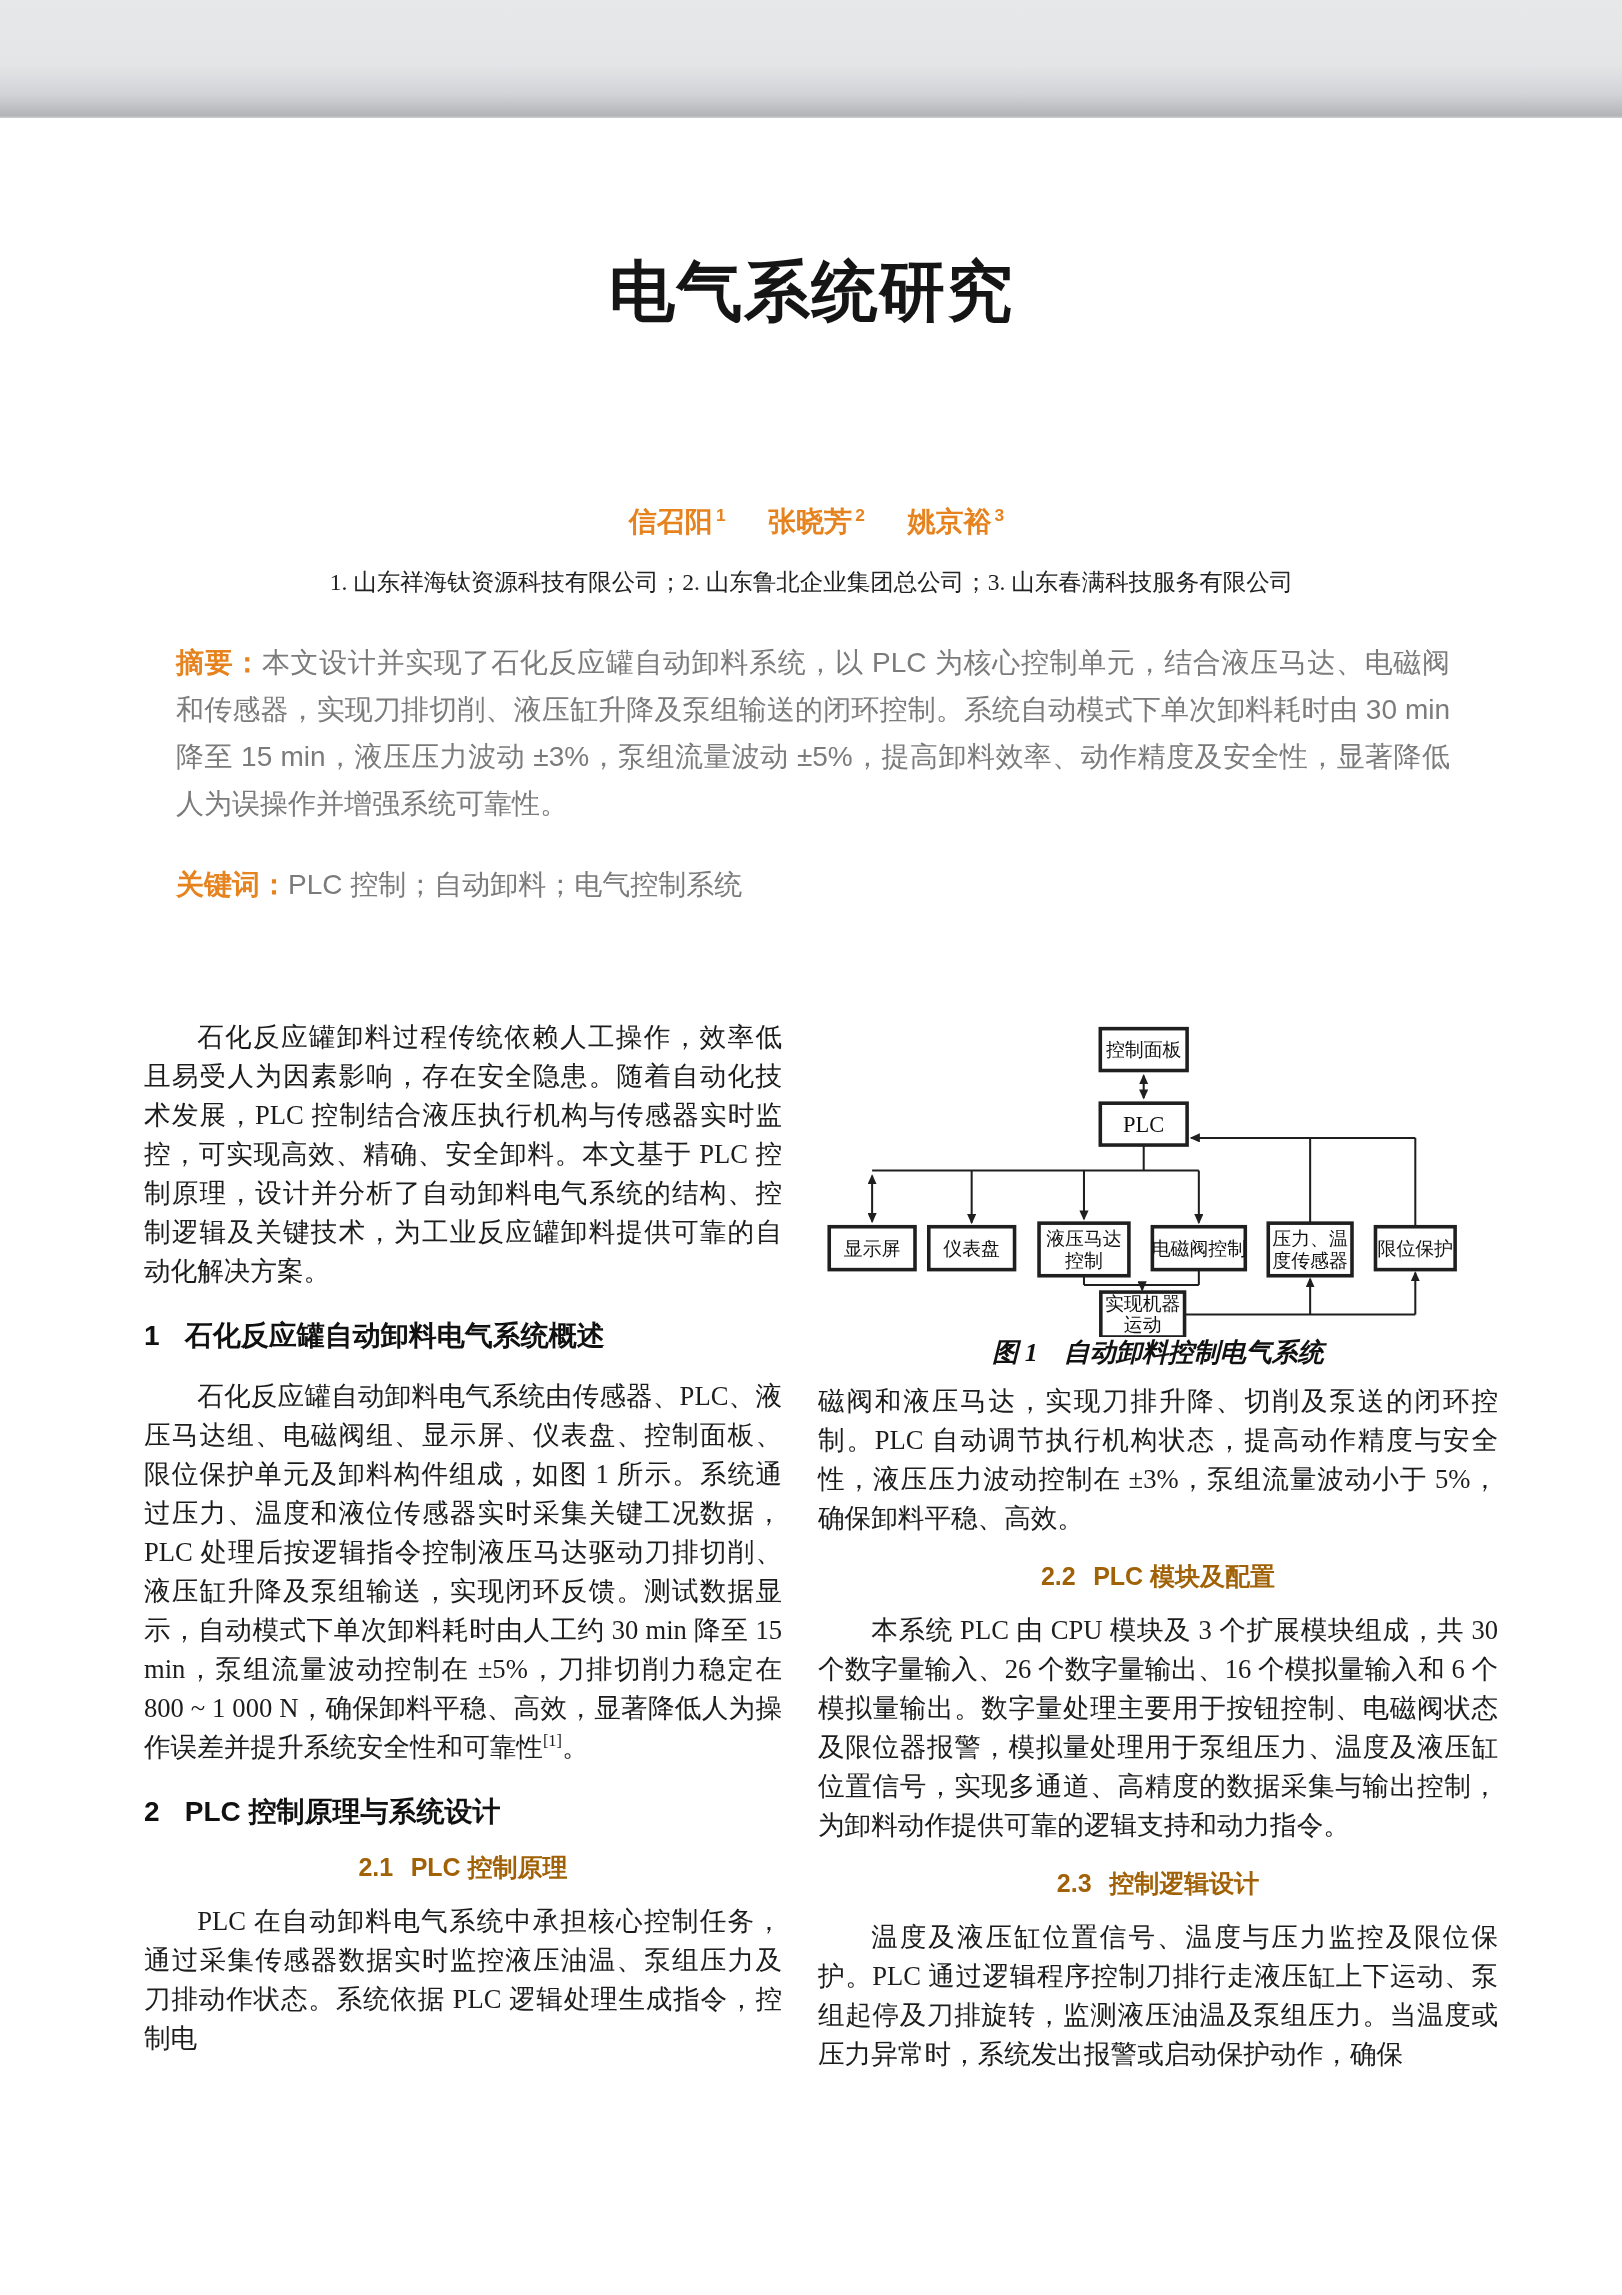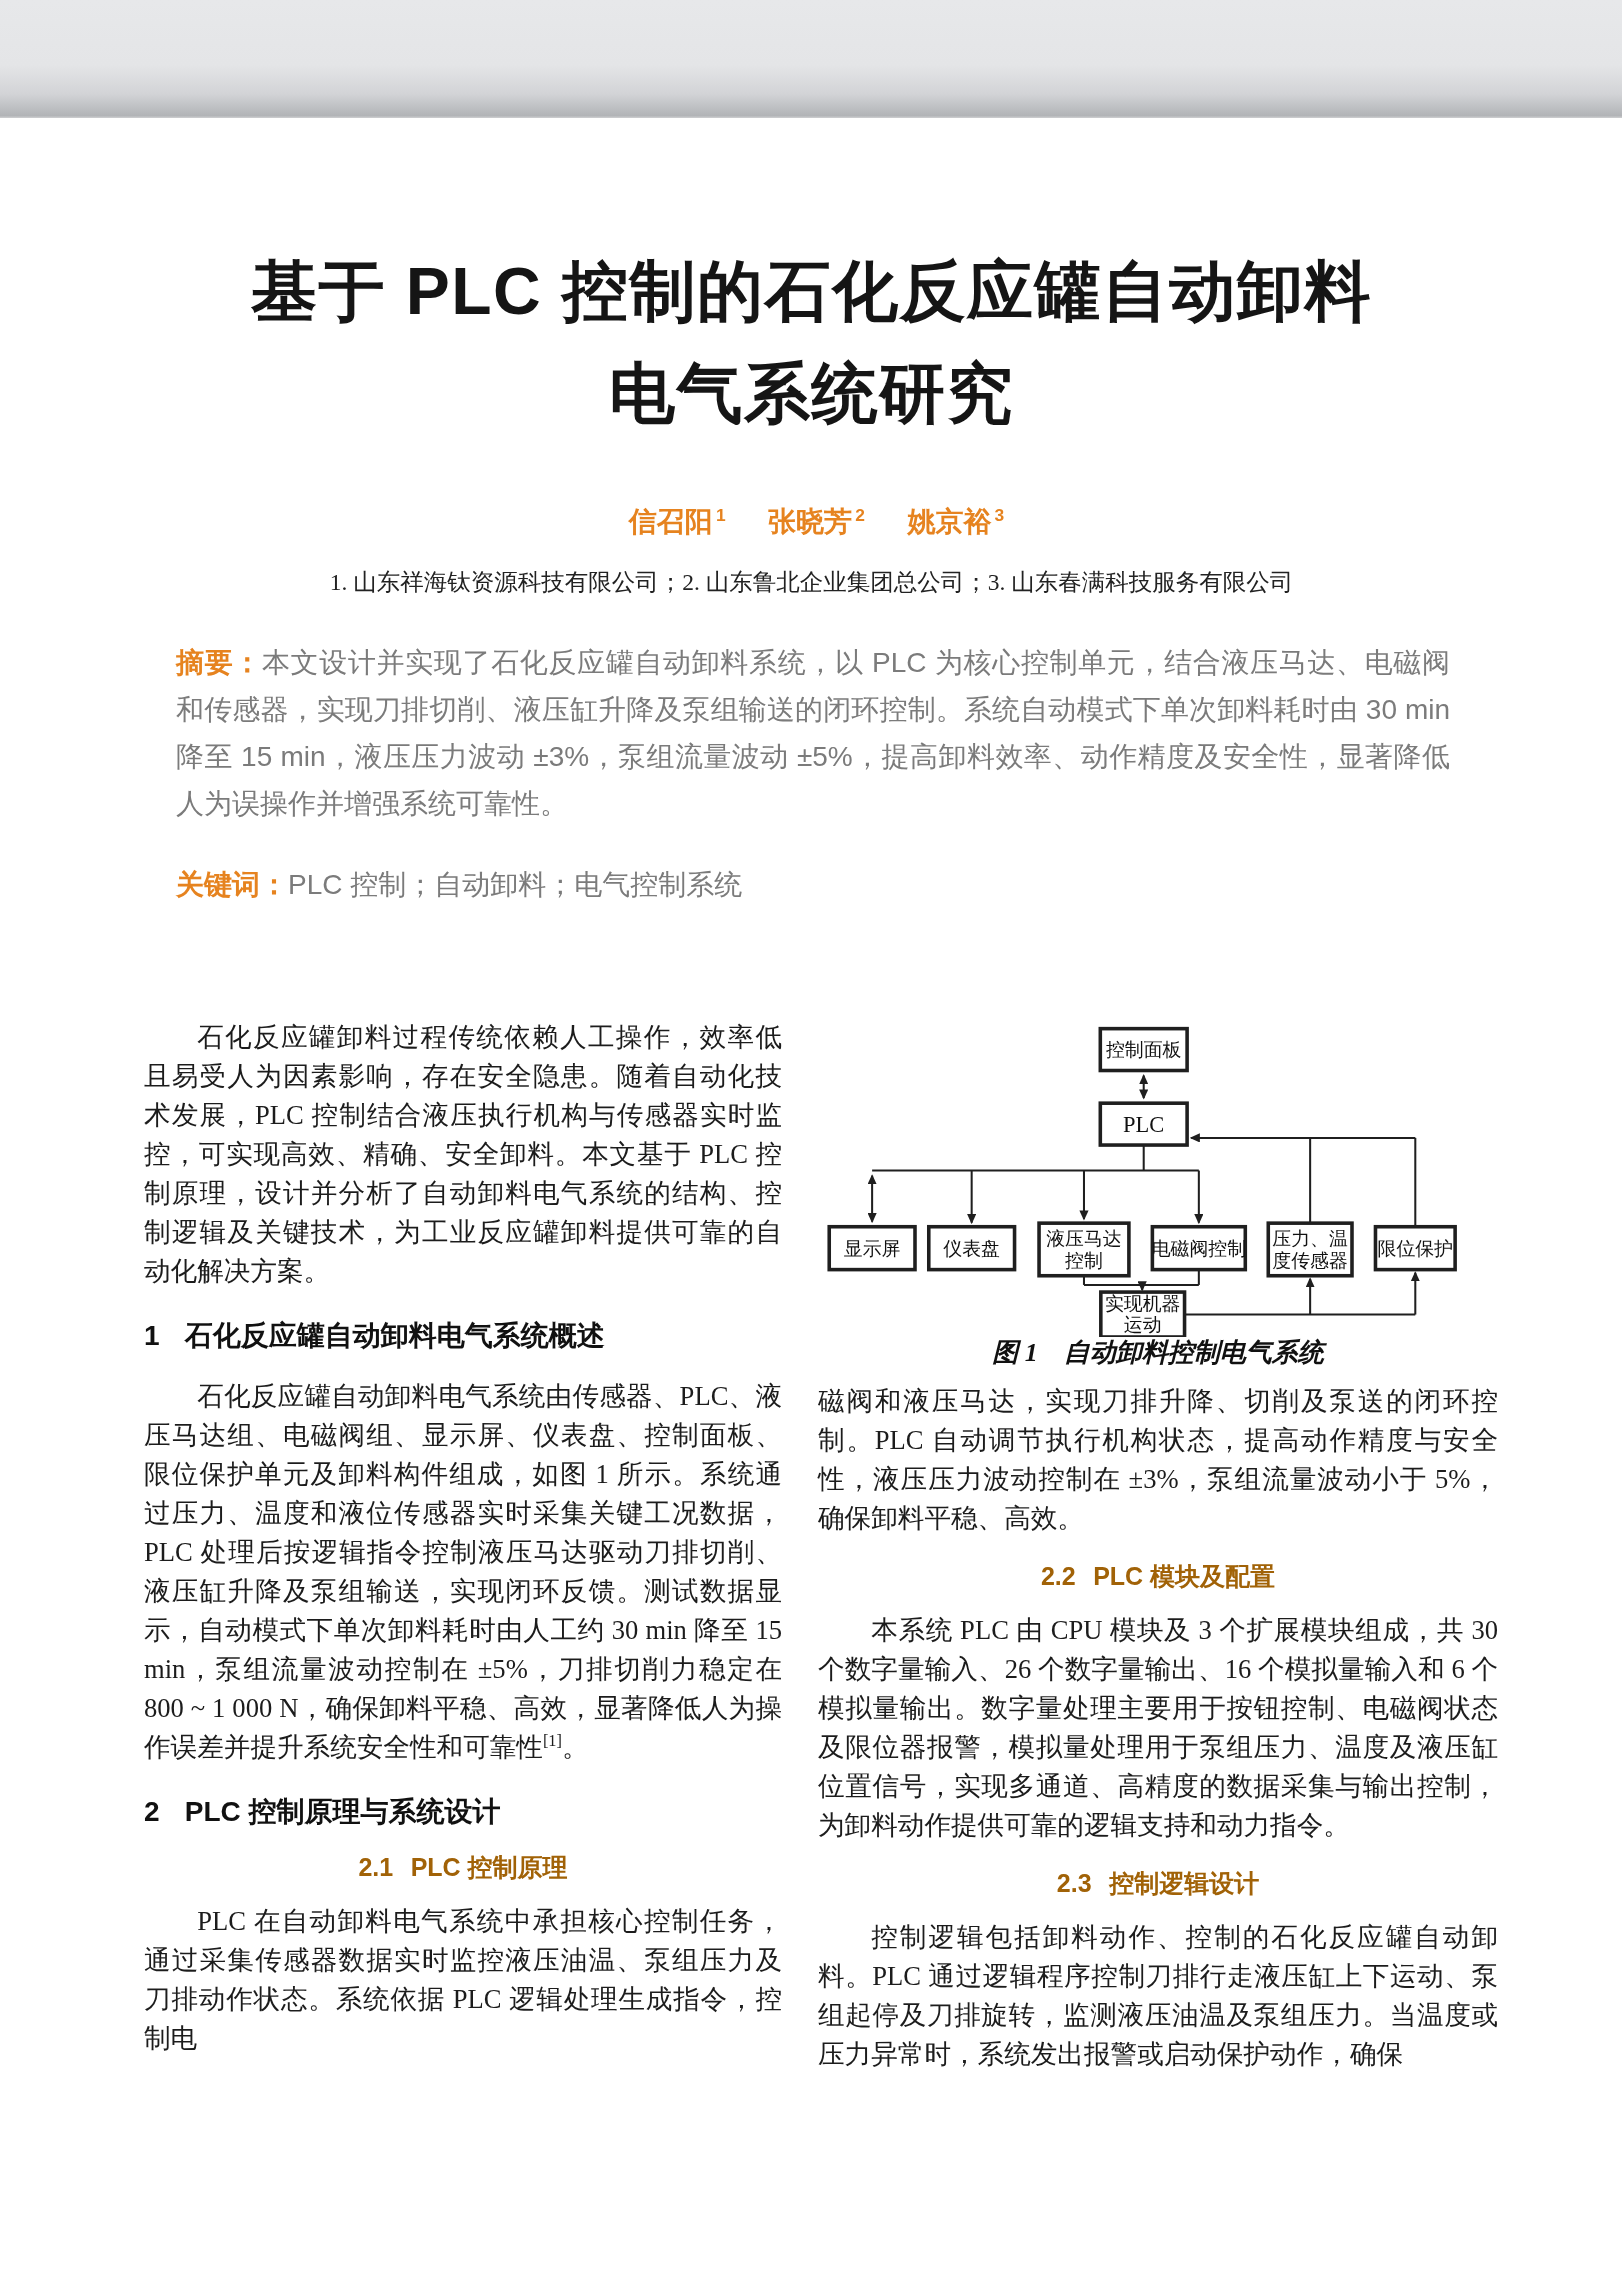--- a/index.html
+++ b/index.html
@@ -90,21 +90,20 @@
   .footer .pagenum{font-size:35px;font-weight:bold;color:#111111;margin-left:21.5px;}
 </style>
 </head>
 <body>
 
 <div class="page">
 
   <div class="top-band"></div>
 
   <div class="title">
-    <div>基于 PLC 控制的石化反应罐自动卸料</div>
     <div>电气系统研究</div>
   </div>
 
   <div class="authors">
     <span class="author"><span>信召阳</span><sup>1</sup></span>
     <span class="author"><span>张晓芳</span><sup>2</sup></span>
     <span class="author"><span>姚京裕</span><sup>3</sup></span>
   </div>
 
   <div class="affiliations">1. 山东祥海钛资源科技有限公司；2. 山东鲁北企业集团总公司；3. 山东春满科技服务有限公司</div>
@@ -204,18 +203,18 @@
     <div class="h-sub">
       <span class="h-num">2.2</span><span>PLC 模块及配置</span>
     </div>
 
     <p class="indent">本系统 PLC 由 CPU 模块及 3 个扩展模块组成，共 30 个数字量输入、26 个数字量输出、16 个模拟量输入和 6 个模拟量输出。数字量处理主要用于按钮控制、电磁阀状态及限位器报警，模拟量处理用于泵组压力、温度及液压缸位置信号，实现多通道、高精度的数据采集与输出控制，为卸料动作提供可靠的逻辑支持和动力指令。</p>
 
     <div class="h-sub">
       <span class="h-num">2.3</span><span>控制逻辑设计</span>
     </div>
 
-    <p class="indent">控制逻辑包括卸料动作、控制的石化反应罐自动卸料。PLC 通过逻辑程序控制刀排行走液压缸上下运动、泵组起停及刀排旋转，监测液压油温及泵组压力。当温度或压力异常时，系统发出报警或启动保护动作，确保</p>
+    <p class="indent">温度及液压缸位置信号、温度与压力监控及限位保护。PLC 通过逻辑程序控制刀排行走液压缸上下运动、泵组起停及刀排旋转，监测液压油温及泵组压力。当温度或压力异常时，系统发出报警或启动保护动作，确保</p>
   </div>
 
 
 </div>
 
 
 </body></html>

